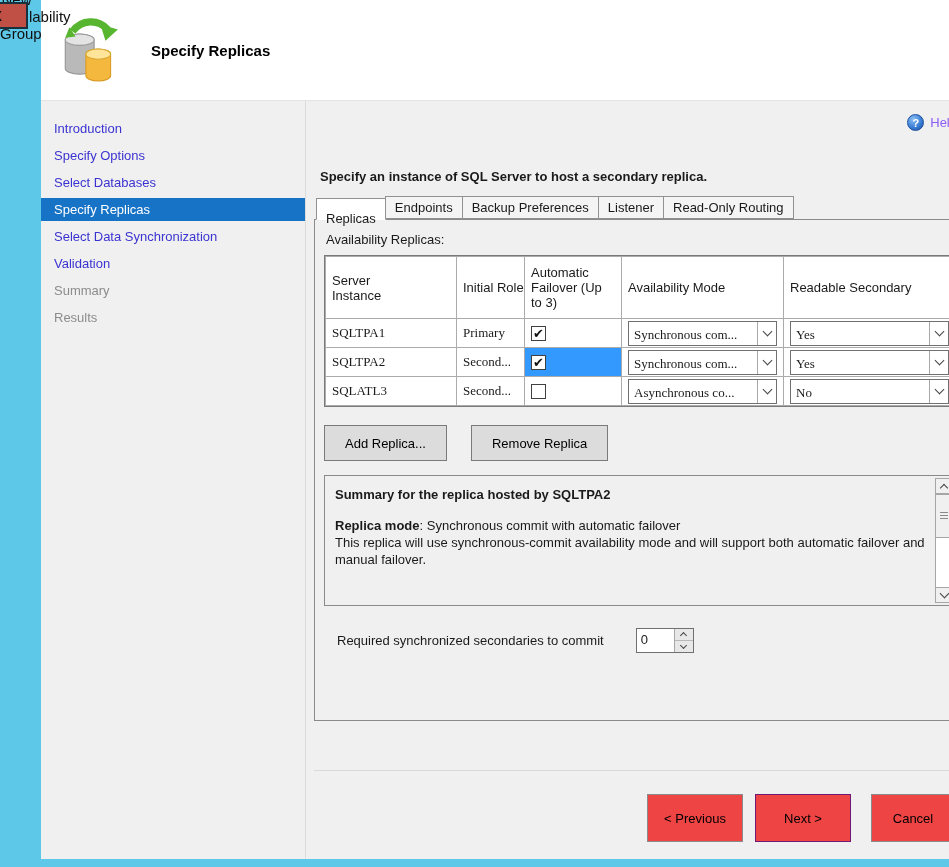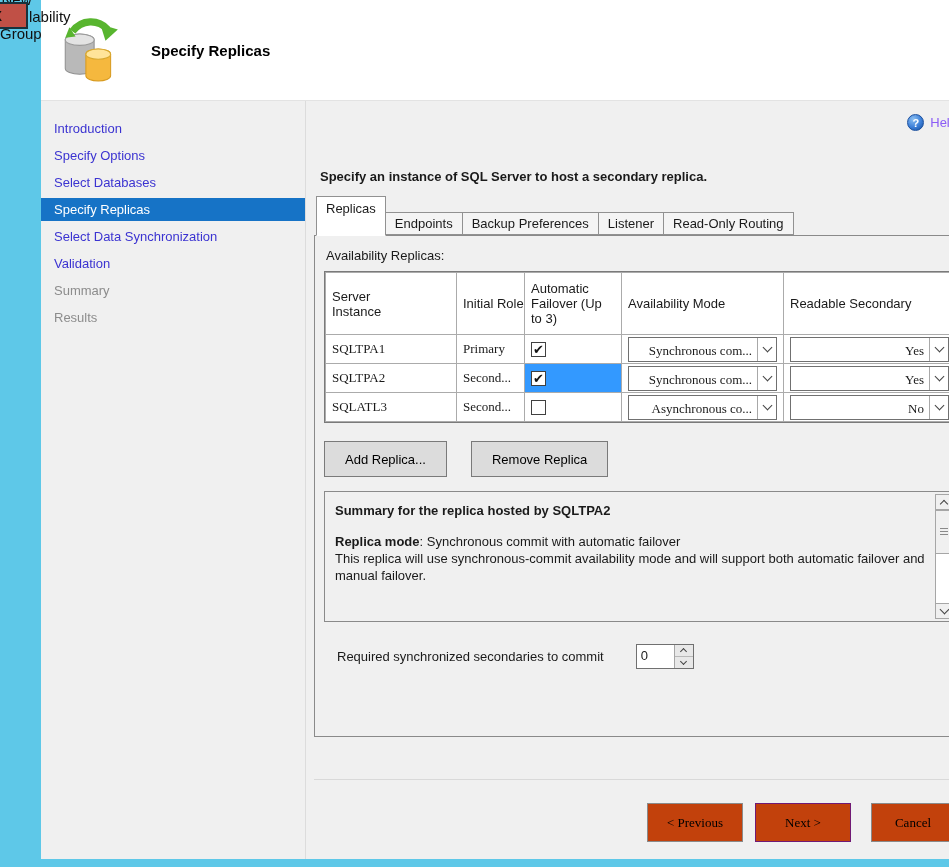--- a/index.html
+++ b/index.html
@@ -40,41 +40,41 @@
   .help-link { color:#8b5cf6; font-size:13px; cursor:pointer; }
   .help-icon { width:17px; height:17px; border-radius:50%; border:1px solid #1a4f9e; color:#fff;
                background: radial-gradient(circle at 35% 28%, #8cc0f2 0%, #3c7fd8 55%, #174f9b 100%);
                font-size:11px; font-weight:bold; display:flex; align-items:center; justify-content:center; }
   .instruction { font-weight:bold; font-size:13px; margin:38px 0 12px 6px; }
 
   
   .tabs { display:flex; align-items:flex-end; margin-left:2px; position:relative; z-index:2; }
   .tab { font-size:13px; padding:3px 9px 4px; background:#f4f4f4; border:1px solid #919191;
          margin-right:-1px; height:23px; cursor:pointer; white-space:nowrap; }
-  .tab.active { background:#ffffff; height:40px; padding-top:4px; border-bottom:1px solid #ffffff; margin-bottom:-1px; z-index:3; position:relative; }
+  .tab.active { background:#ffffff; height:22px; padding-top:12px; border-bottom:1px solid #ffffff; margin-bottom:-1px; z-index:3; position:relative; }
 
   .panel { border:1px solid #8a8a8a; background:#f0f0f0; height:502px; padding:10px 9px; position:relative; z-index:1; }
 
   .grid-label { font-size:13px; margin:2px 0 8px 2px; }
 
   .grid-wrap { border:1px solid #7a7a7a; display:inline-block; background:#fff; }
   table.grid { border-collapse:collapse; table-layout:fixed; width:630px; }
   .grid th, .grid td { border:1px solid #ababab; font-size:13px; font-weight:normal; text-align:left; padding:0 6px; }
   .grid th { height:62px; vertical-align:middle; background:#fff; }
   .grid td { height:29px; background:#fff;font-family:Liberation Serif, serif; }
   .col-server { width:131px; } .col-role { width:68px; } .col-fo { width:97px; }
   .col-mode { width:162px; } .col-read { width:172px; }
   .hdr-narrow { display:inline-block; width:82px; }
   .cell-check { text-align:center; padding:0; }
   .cell-check.cell-selected { background:#3399ff; }
   .checkbox { display:inline-block; width:15px; height:15px; border:1px solid #404040; background:#fff;
               line-height:14px; font-size:13px; color:#111; text-align:center; vertical-align:middle; cursor:pointer; }
   .cell-combo { padding:1px; }
   .combo { display:flex; align-items:stretch; border:1px solid #707070; background:#fff; height:25px; cursor:pointer; }
-  .combo-text { flex:1; padding:5px 5px 0; white-space:nowrap; overflow:hidden;text-align:right; }
+  .combo-text { flex:1; padding:5px 5px 0; white-space:nowrap; overflow:hidden; }
   .combo-btn { flex:0 0 19px; border-left:1px solid #a8a8a8; display:flex; align-items:center; justify-content:center; background:#fff; }
   .chev-down { width:7px; height:7px; border-right:1px solid #444; border-bottom:1px solid #444; transform:rotate(45deg); margin-top:-4px; }
   .chev-up { width:6px; height:6px; border-right:1px solid #444; border-bottom:1px solid #444; transform:rotate(-135deg); margin-bottom:-3px; }
 
   .replica-btns { display:flex; gap:24px; margin-top:15px; }
   .btn { background:#dcdcdc; border:1px solid #7a7a7a; font-family:inherit; font-size:13px; height:36px; padding:0 20px; cursor:pointer; }
 
   
   .summary { margin-top:14px; border:1px solid #8a8a8a; width:632px; height:131px; position:relative;
              padding:10px 30px 8px 10px; background:#f0f0f0; font-size:13px; line-height:1.32; }
@@ -97,21 +97,21 @@
   .spin-value { width:37px; padding:3px 4px 0; font-size:13px; }
   .spin-btns { width:19px; display:flex; flex-direction:column; border-left:1px solid #a6a6a6; background:#e8e8e8; }
   .spin-btn { flex:1; display:flex; align-items:center; justify-content:center; cursor:pointer; }
   .spin-btn.up { border-bottom:1px solid #b8b8b8; }
   .spin-btn .chev-down { width:5px; height:5px; margin-top:-2px; }
   .spin-btn .chev-up { width:5px; height:5px; margin-bottom:-2px; }
 
   
   .footer-sep { margin-top:auto; border-top:1px solid #d9d9d9; }
   .footer { display:flex; justify-content:flex-end; align-items:center; padding:23px 12px 17px 0; gap:12px; }
-  .fbtn { background:#c2410c; border:1px solid #8a8a8a; font-family:Liberation Serif, serif; font-size:13px; width:96px; height:39px; cursor:pointer; }
+  .fbtn { background:#ef4444; border:1px solid #8a8a8a; font-family:Liberation Sans, sans-serif; font-size:13px; width:96px; height:48px; cursor:pointer; }
   .fbtn.next { border:1px solid #701a75; }
   .fbtn.cancel { width:84px; margin-left:8px; }
 </style>
 </head>
 <body>
 
 <div class="window">
 
   <div class="titlebar">
     <svg class="app-icon" viewBox="0 0 60 64">

